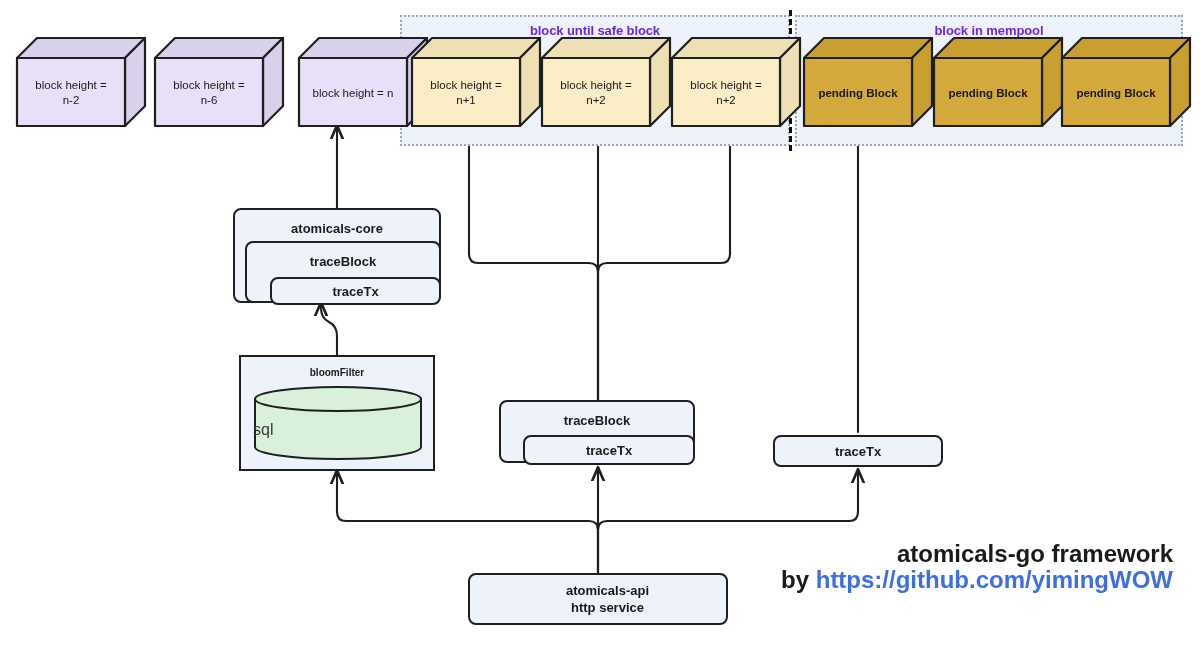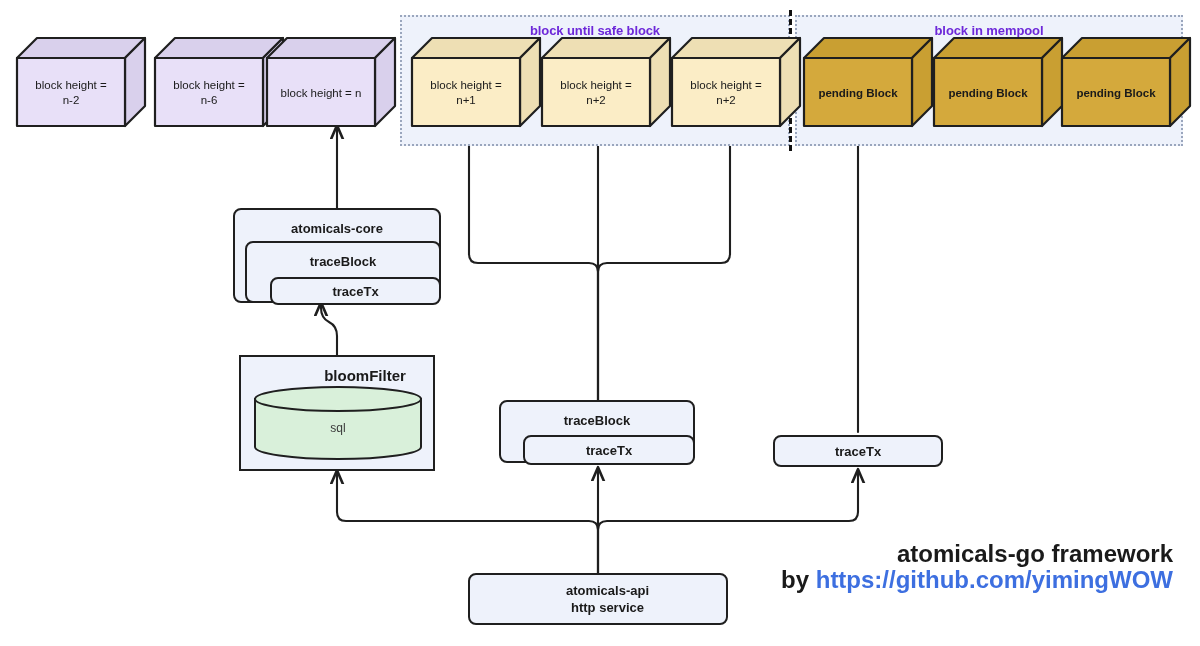--- a/index.html
+++ b/index.html
@@ -85,36 +85,35 @@
     background: #eef2fb;
     border: 2px solid #1f1f1f;
     border-radius: 0;
     box-sizing: border-box;
   }
   .sqbox-title {
     position: absolute;
     width: 100%;
     top: 10px;
     text-align: center;
-    font-size: 15px;
+    font-size: 10px;
     font-weight: bold;
     color: #1a1a1a;
-    margin-left: 28px;
   }
 
   
   .cyl {
     position: absolute;
   }
   .cyl svg { display: block; overflow: visible; }
   .cyl-label {
     position: absolute;
     width: 100%;
-    text-align: center;
-    font-size: 12px;
+    text-align: left;
+    font-size: 16px;
     color: #3a3a3a;
   }
 
   
   .credit {
     position: absolute;
     text-align: right;
     font-size: 24px;
     font-weight: bold;
     color: #1a1a1a;
@@ -181,21 +180,21 @@
       <polygon points="0,20 20,0 128,0 108,20" fill="#d9d0ec" stroke="#1f1f1f" stroke-width="2.2" stroke-linejoin="round"></polygon>
       <polygon points="108,20 128,0 128,68 108,88" fill="#d9d0ec" stroke="#1f1f1f" stroke-width="2.2" stroke-linejoin="round"></polygon>
       <rect x="0" y="20" width="108" height="68" fill="#e8e0f8" stroke="#1f1f1f" stroke-width="2.2" stroke-linejoin="round"></rect>
     </svg>
     <div class="cube-label" style="top:40px;">
       <div>block height =</div>
       <div>n-6</div>
     </div>
   </div>
 
-  <div class="cube" style="left:267px; top:38px;">
+  <div class="cube" style="left:299px; top:38px;">
     <svg width="130" height="90" viewBox="0 0 130 90">
       <polygon points="0,20 20,0 128,0 108,20" fill="#d9d0ec" stroke="#1f1f1f" stroke-width="2.2" stroke-linejoin="round"></polygon>
       <polygon points="108,20 128,0 128,68 108,88" fill="#d9d0ec" stroke="#1f1f1f" stroke-width="2.2" stroke-linejoin="round"></polygon>
       <rect x="0" y="20" width="108" height="68" fill="#e8e0f8" stroke="#1f1f1f" stroke-width="2.2" stroke-linejoin="round"></rect>
     </svg>
     <div class="cube-label" style="top:48px;">
       <div>block height = n</div>
     </div>
   </div>
 

